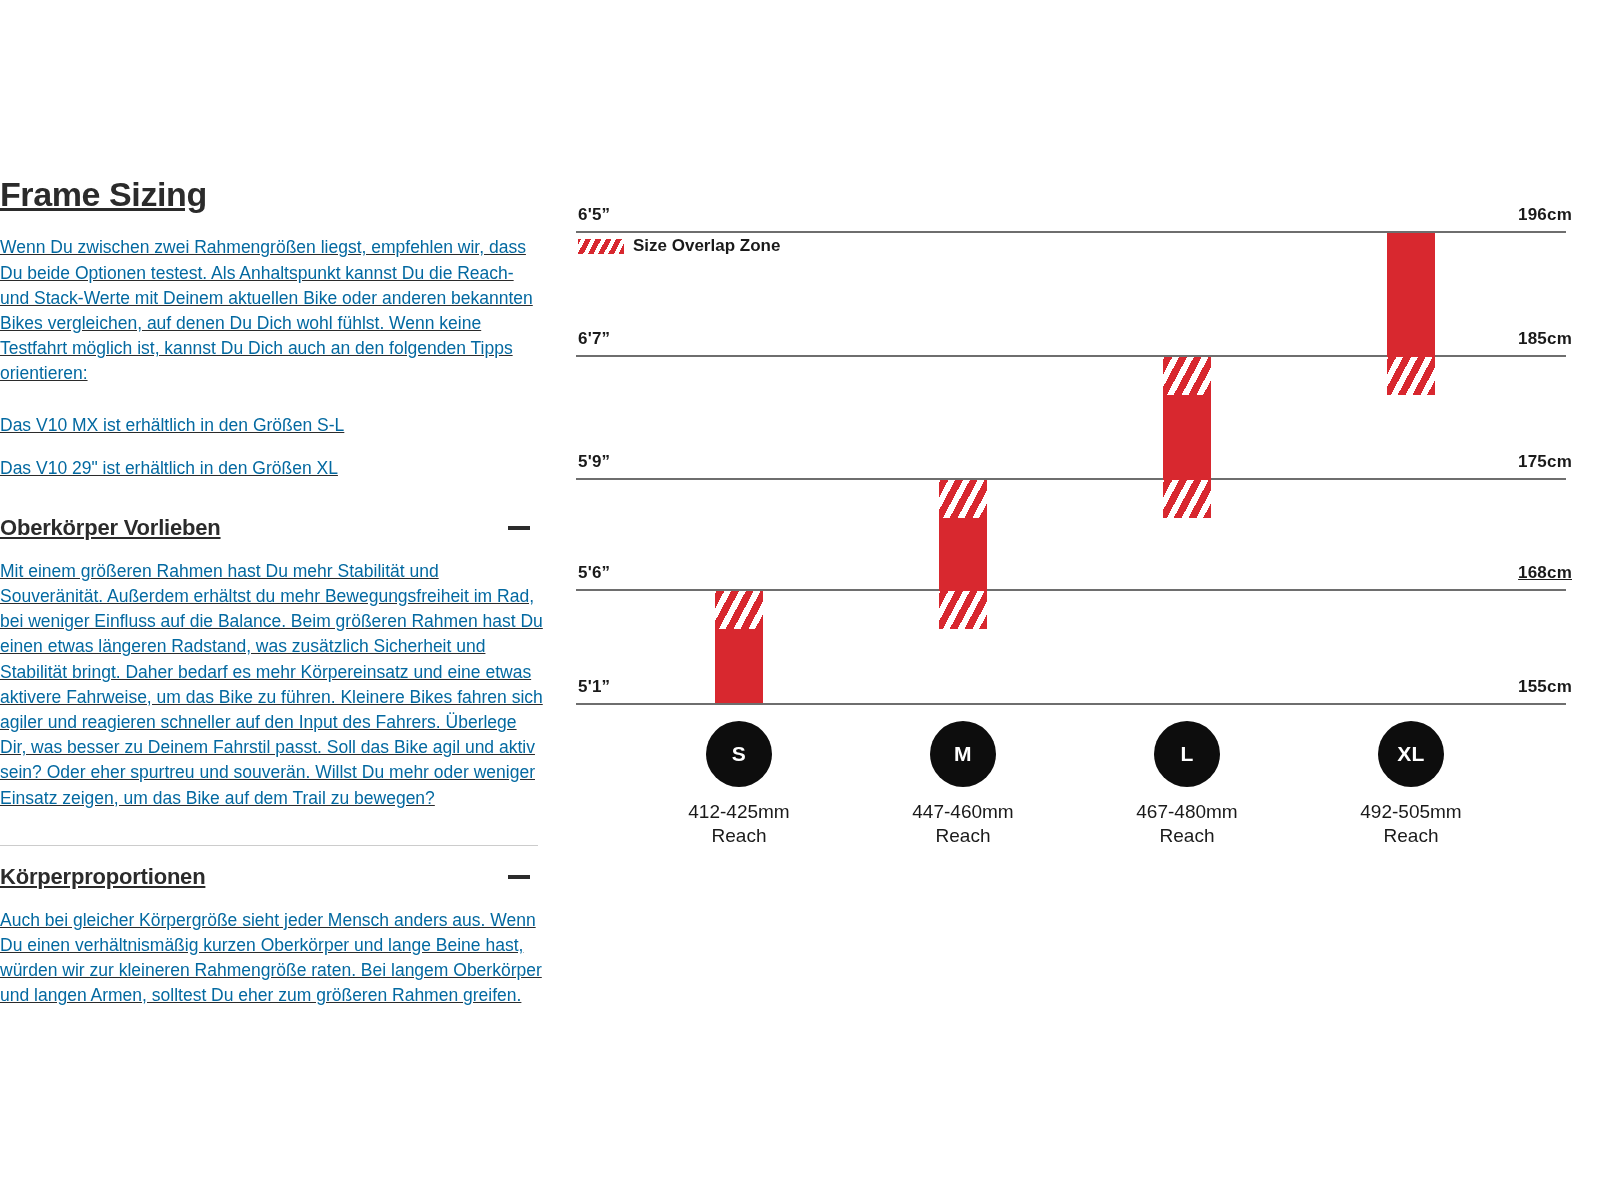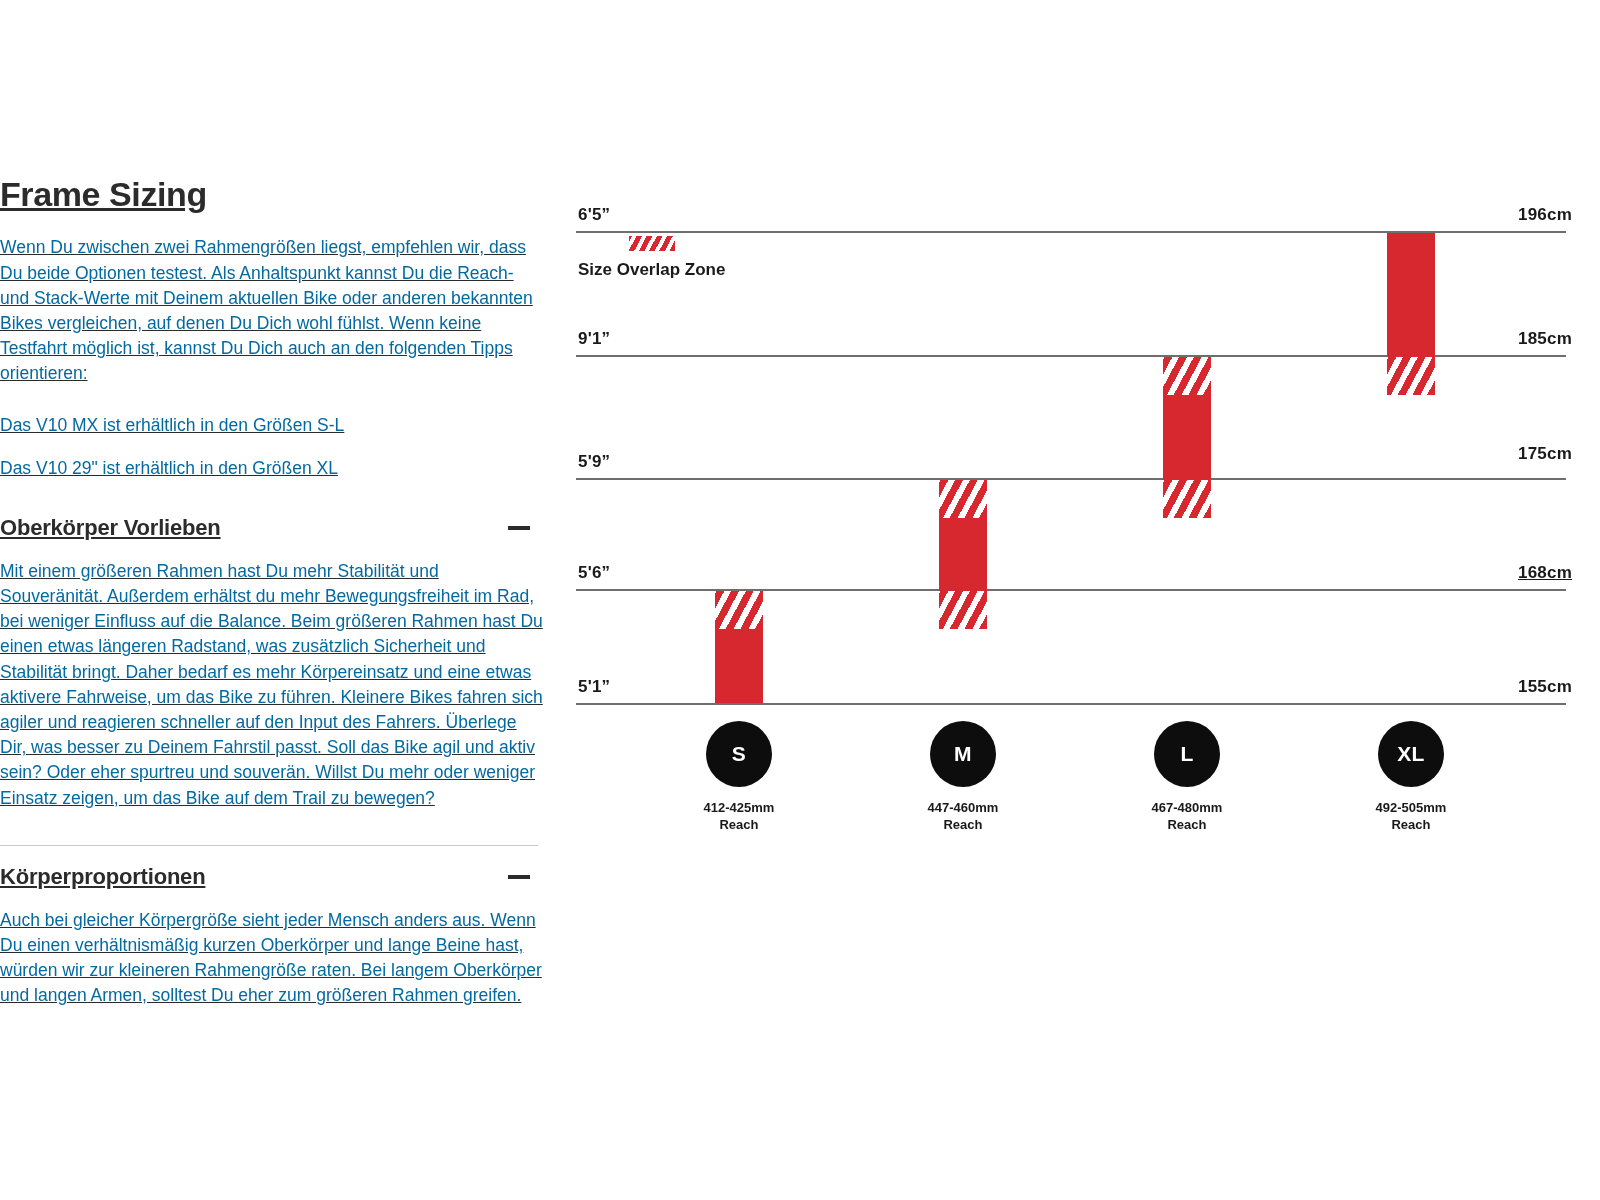--- a/index.html
+++ b/index.html
@@ -108,21 +108,20 @@
     letter-spacing: 0.2px;
     text-align: right;
   }
 
   .legend {
     position: absolute;
     left: 2px;
     display: flex;
     align-items: center;
     gap: 9px;
-    flex-direction: column;
   }
   .legend-swatch {
     width: 46px;
     height: 15px;
     background-image: repeating-linear-gradient(
       -62deg,
       #d8282f 0px, #d8282f 5px,
       #ffffff 5px, #ffffff 9px
     );
   }
@@ -164,22 +163,22 @@
     font-size: 21px;
     font-weight: bold;
     display: flex;
     align-items: center;
     justify-content: center;
     margin: 0 auto;
     letter-spacing: 0.3px;
   }
   .size-reach {
     margin-top: 13px;
-    font-size: 13px;
-    font-weight: bold;
+    font-size: 19px;
+    font-weight: normal;
     color: #1a1a1a;
     line-height: 1.28;
   }
 </style>
 </head>
 <body>
 
 <div class="left-col">
 
   <h1 class="page-title">Frame Sizing</h1>
@@ -213,28 +212,28 @@
 
 <div class="chart">
 
   <div class="grid-line" style="top:35px;"></div>
   <div class="grid-line" style="top:159px;"></div>
   <div class="grid-line" style="top:282px;"></div>
   <div class="grid-line" style="top:393px;"></div>
   <div class="grid-line" style="top:507px;"></div>
 
   <div class="tick-left" style="top:9px;">6'5”</div>
-  <div class="tick-left" style="top:133px;">9'1”</div>
+  <div class="tick-left" style="top:133px;">6'7”</div>
   <div class="tick-left" style="top:256px;">5'9”</div>
   <div class="tick-left" style="top:367px;">5'6”</div>
   <div class="tick-left" style="top:481px;">5'1”</div>
 
   <div class="tick-right" style="top:9px;text-align:right;">196cm</div>
   <div class="tick-right" style="top:133px;">185cm</div>
-  <div class="tick-right" style="top:248px;">175cm</div>
+  <div class="tick-right" style="top:256px;">175cm</div>
   <div class="tick-right" style="top:367px;text-decoration:underline;">168cm</div>
   <div class="tick-right" style="top:481px;">155cm</div>
 
   <div class="legend" style="top:40px;">
     <span class="legend-swatch"></span>
     <span class="legend-label">Size Overlap Zone</span>
   </div>
 
   <div class="bar bar-hatch" style="left:139px; top:395px; height:38px;"></div>
   <div class="bar bar-solid" style="left:139px; top:433px; height:74px;"></div>

